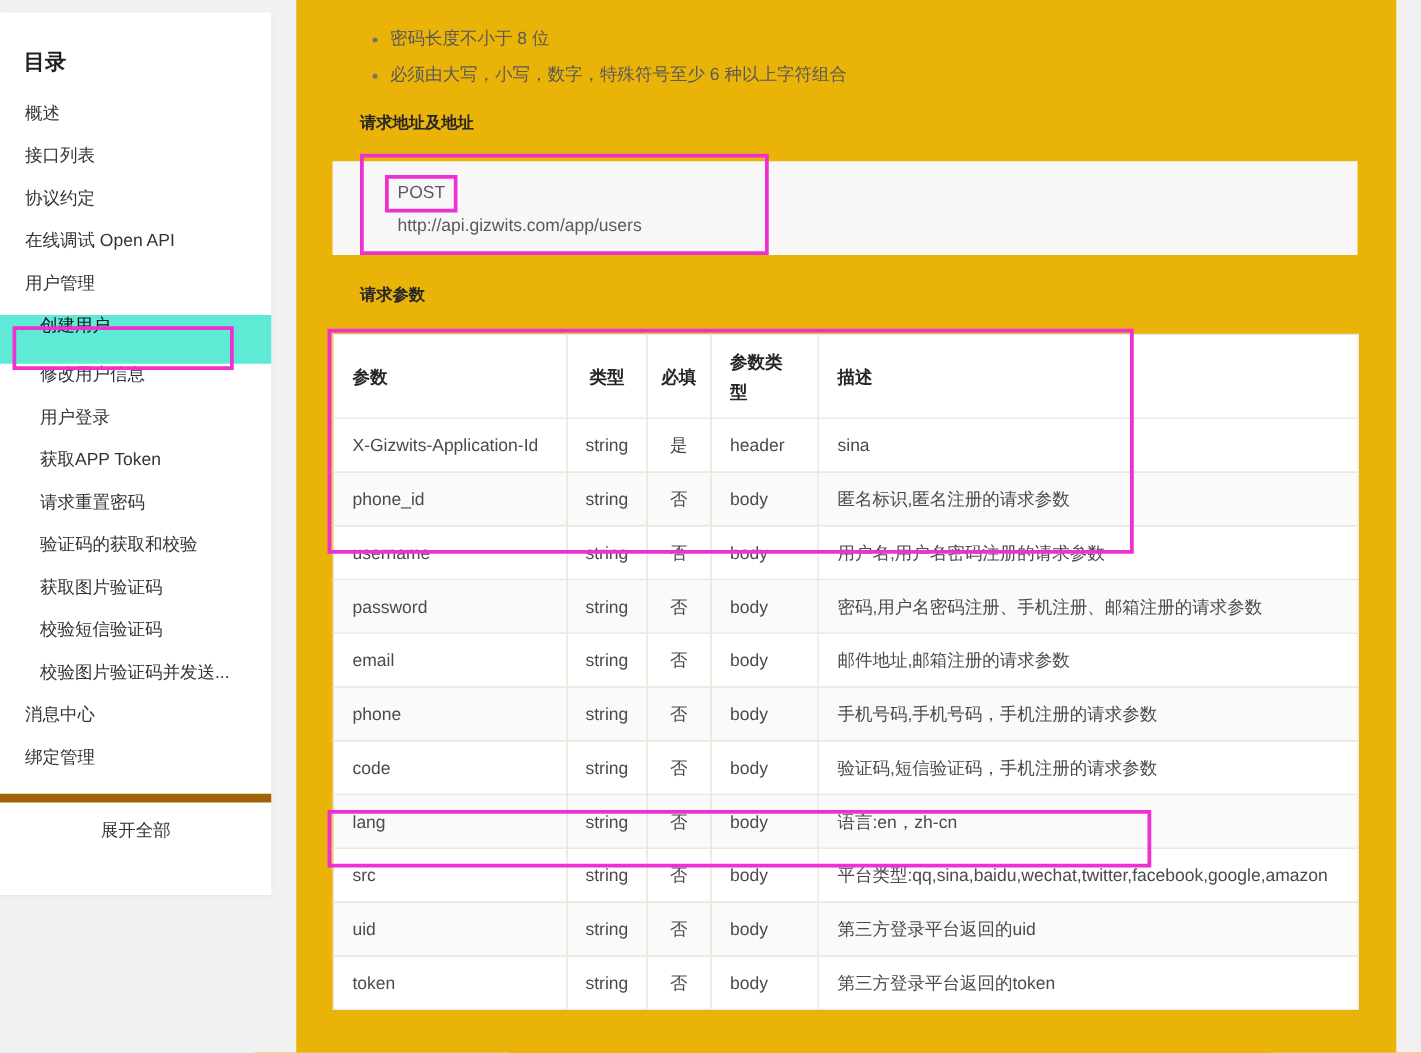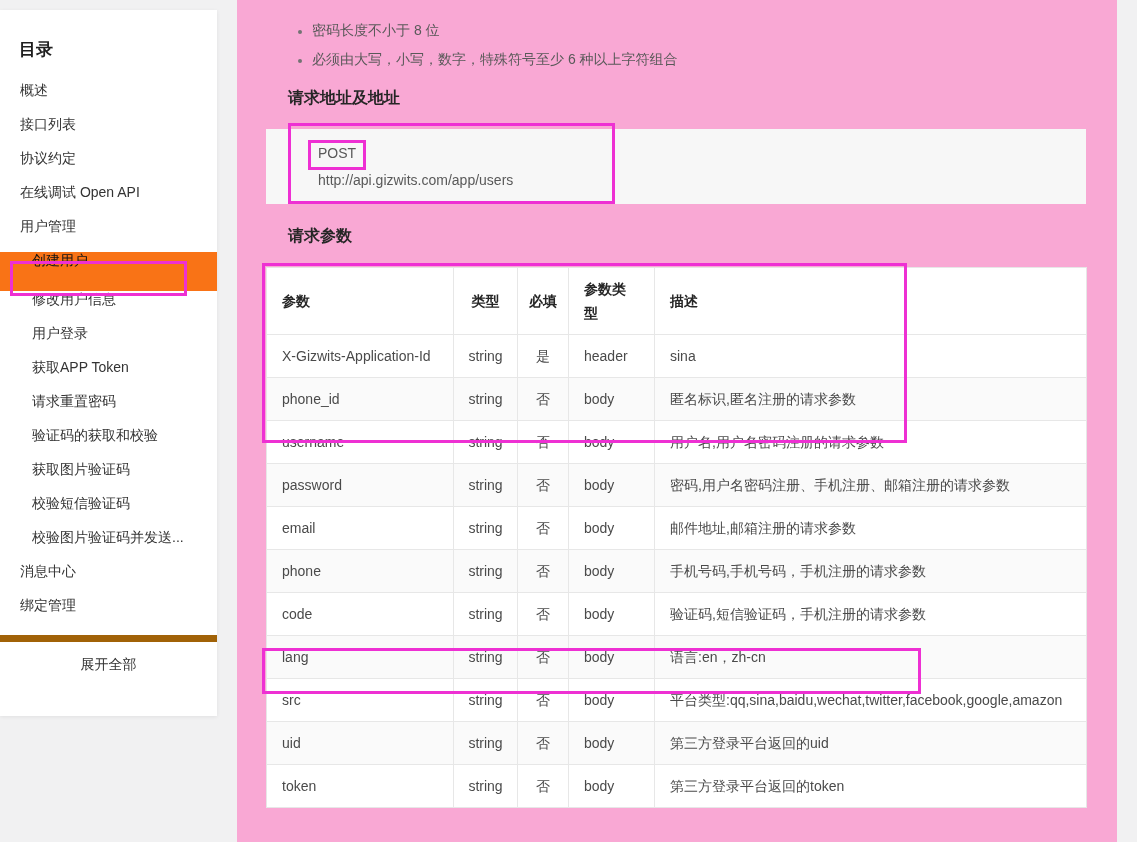--- a/index.html
+++ b/index.html
@@ -30,29 +30,29 @@
   .nav-item.active{height:39px;color:#141414;}
   .expand-bar{
     margin-top:4px;border-top:7px solid #a16207;height:45px;
     display:flex;align-items:center;justify-content:center;
     font-size:14px;color:#333;cursor:pointer;
   }
 
   
   .main{
     position:absolute;left:237px;top:0;width:880px;height:842px;
-    background:#f9a8d4;box-sizing:border-box;padding:0 31px 0 29px;
+    background:#eab308;box-sizing:border-box;padding:0 31px 0 29px;
   }
   ul.rules{margin:16px 0 0;padding:0 0 0 46px;}
   ul.rules li{
     font-size:14px;color:#595959;line-height:29px;list-style:disc;
   }
   ul.rules li::marker{color:#737373;font-size:12px;}
   .sec-heading{
-    font-size:16px;font-weight:700;color:#262626;
+    font-size:13px;font-weight:700;color:#262626;
     margin:14px 0 0 22px;line-height:19px;
   }
   .sec-heading.params{margin-top:22px;}
   .url-block{
     margin-top:22px;width:820px;height:75px;box-sizing:border-box;
     background:#f7f7f7;padding:11px 0 0 52px;
   }
   .url-block .method,.url-block .url{
     font-size:14px;color:#595959;line-height:27px;
   }
@@ -97,21 +97,21 @@
       </div>
       <div class="nav-item level1">
         <span>协议约定</span>
       </div>
       <div class="nav-item level1">
         <span>在线调试 Open API</span>
       </div>
       <div class="nav-item level1">
         <span>用户管理</span>
       </div>
-      <div class="nav-item level2 active" style="background: #f97316;">
+      <div class="nav-item level2 active" style="background: #5eead4;">
         <span>创建用户</span>
       </div>
       <div class="nav-item level2">
         <span>修改用户信息</span>
       </div>
       <div class="nav-item level2">
         <span>用户登录</span>
       </div>
       <div class="nav-item level2">
         <span>获取APP Token</span>

